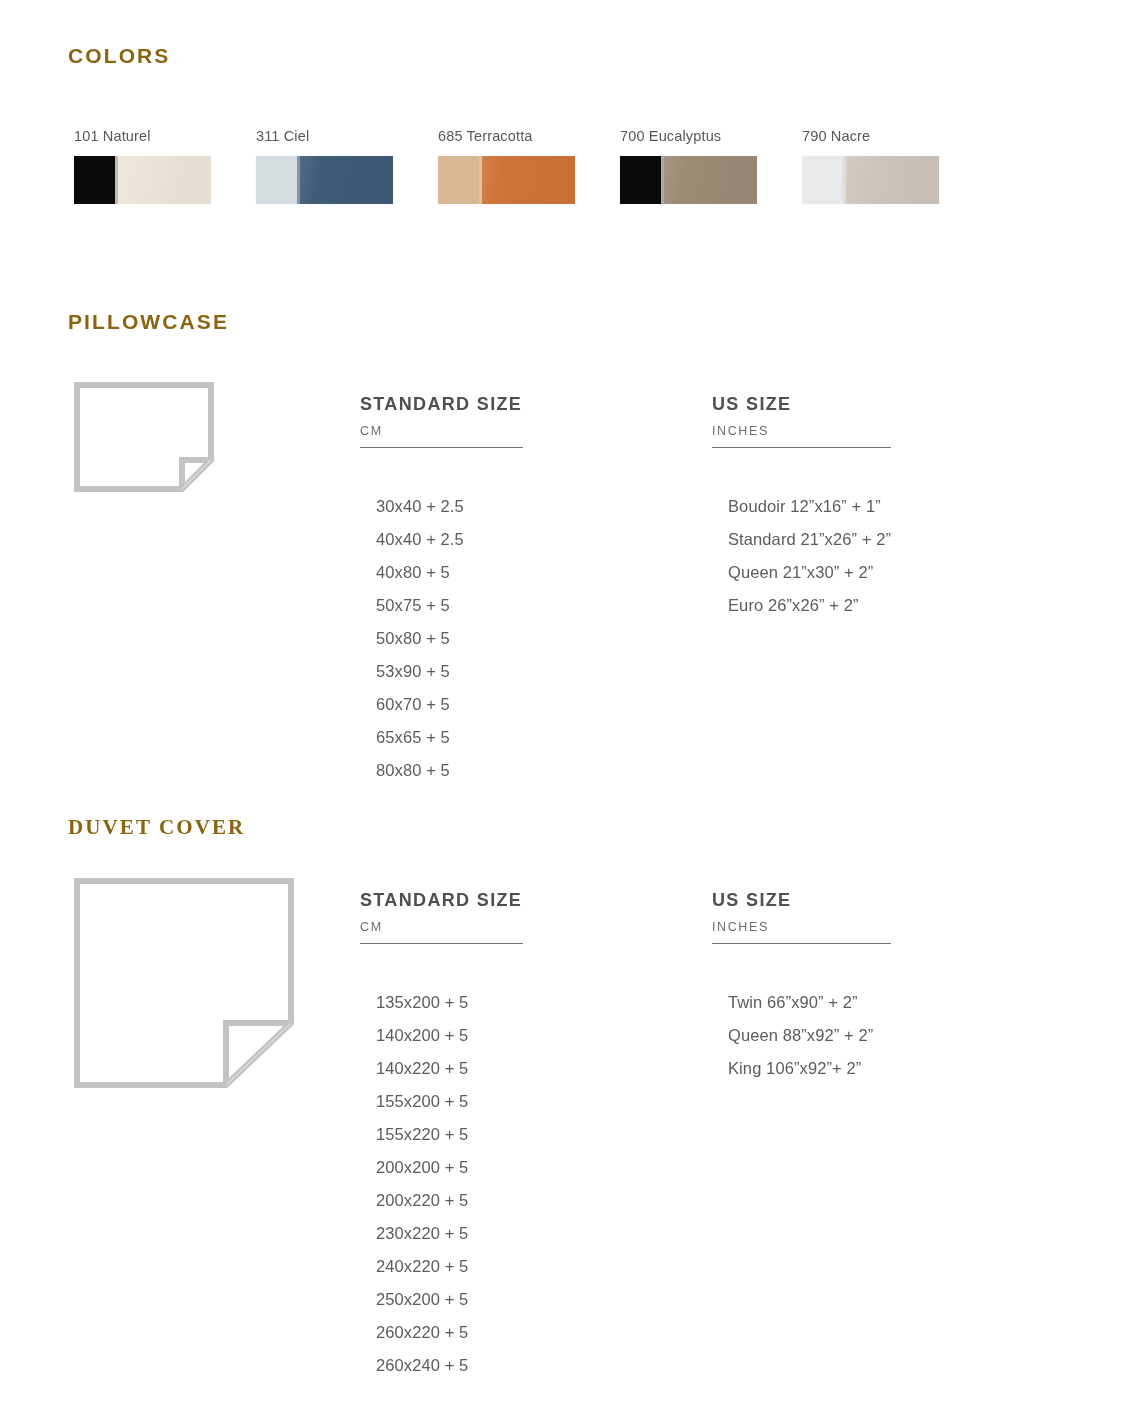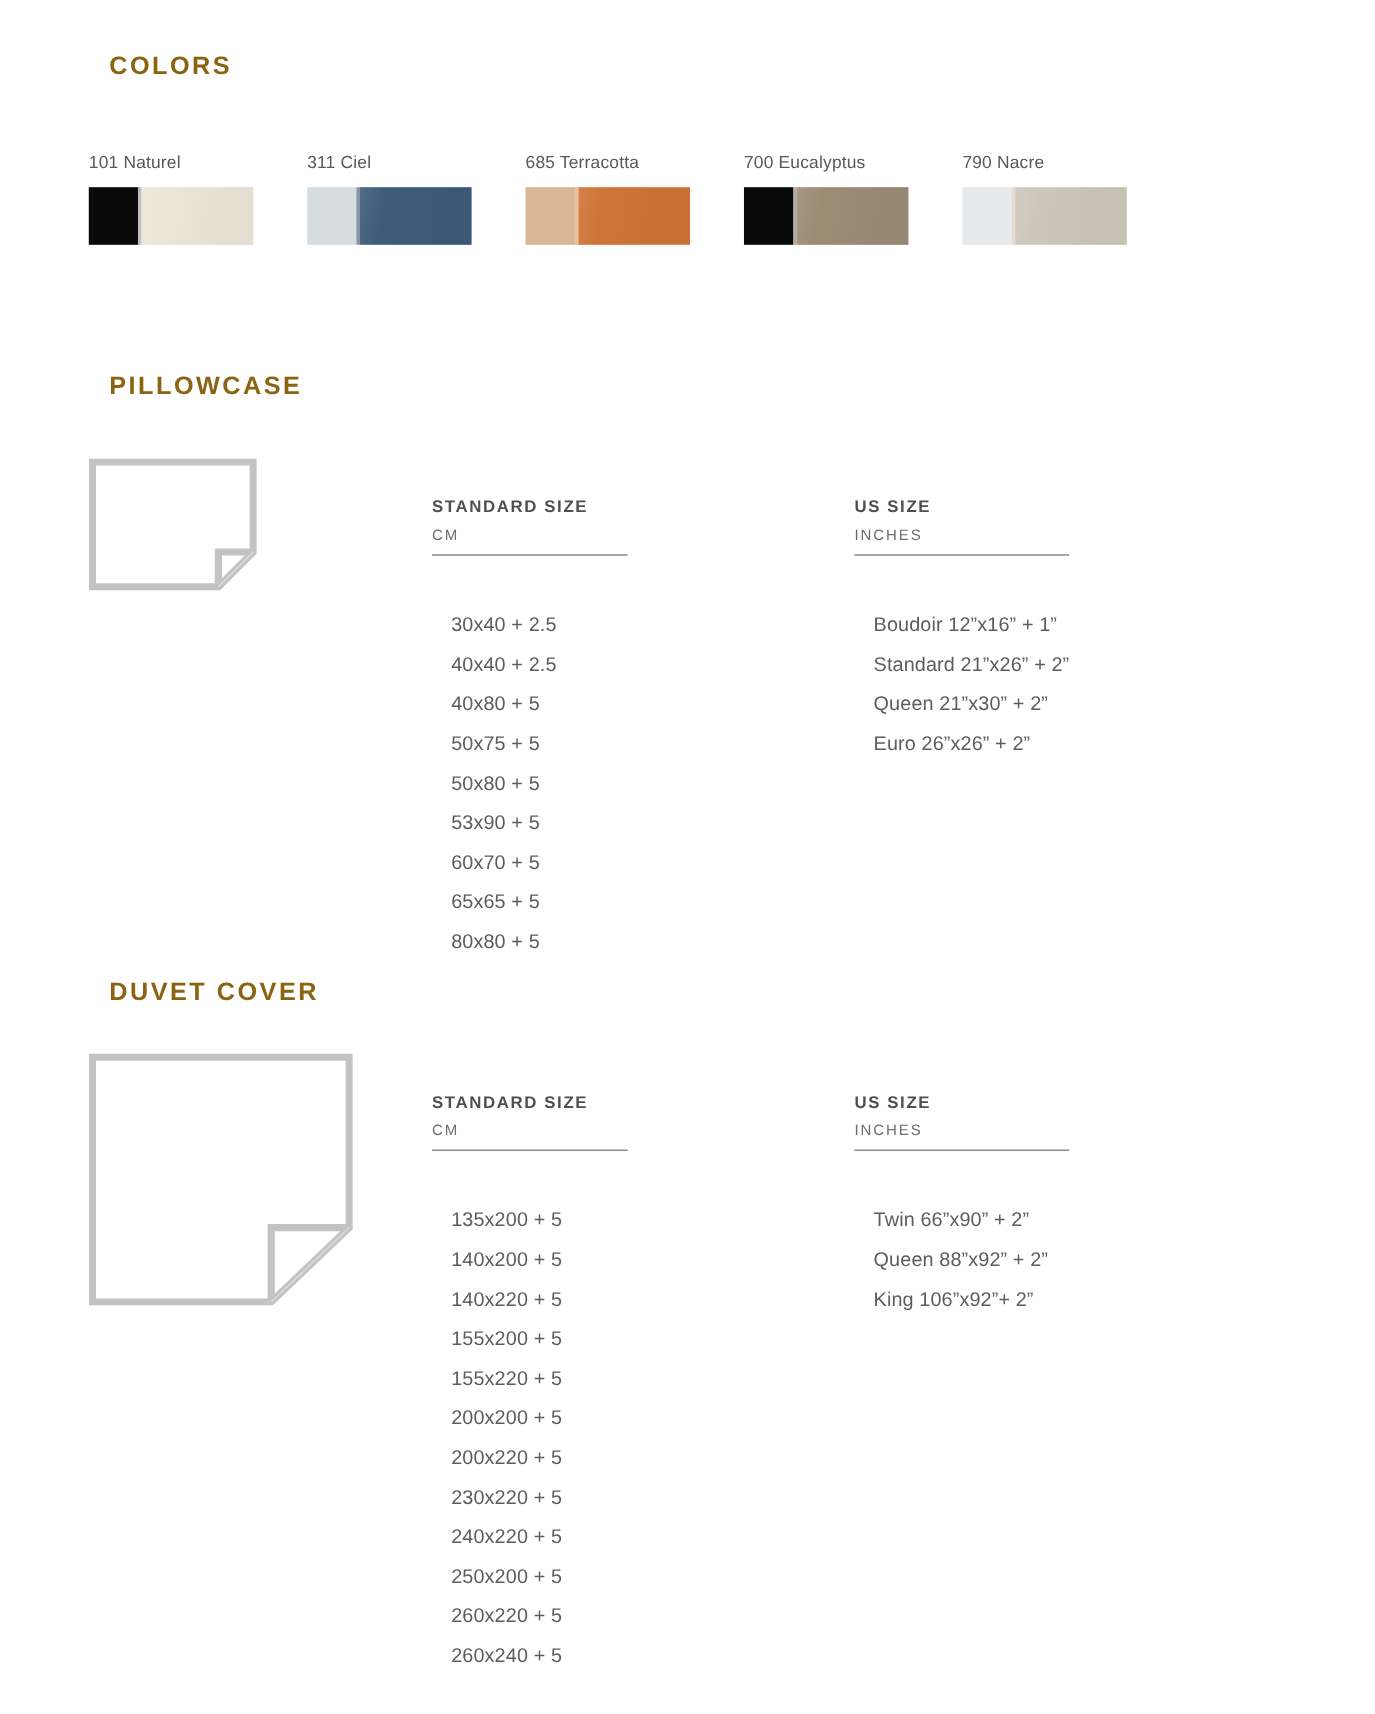--- a/index.html
+++ b/index.html
@@ -17,30 +17,30 @@
   }
 
   .page {
     position: absolute;
     inset: 0;
   }
 
   
   .section-heading {
     position: absolute;
-    left: 91px;
+    left: 68px;
     font-size: 21px;
     font-weight: bold;
     letter-spacing: 2.1px;
     color: #8a6410;
     white-space: nowrap;
   }
   #heading-colors     { top: 44px; }
   #heading-pillowcase { top: 310px; }
-  #heading-duvet      { top: 815px; }
+  #heading-duvet      { top: 815px; font-family: Liberation Serif, serif; }
 
   
   .swatch-row {
     position: absolute;
     left: 74px;
     top: 128px;
     width: 1072px;
     display: flex;
     gap: 0px;
     align-items: center;
@@ -92,26 +92,25 @@
   .icon-wrap { position: absolute; left: 74px; top: 0; }
 
   .col {
     position: absolute;
     top: 12px;
   }
   .col-cm { left: 360px; width: 300px; }
   .col-in { left: 712px; width: 330px; }
 
   .col-title {
-    font-size: 14px;
+    font-size: 18px;
     font-weight: bold;
     letter-spacing: 1.35px;
     color: #4f4f51;
     white-space: nowrap;
-    margin-top: 20px;
   }
   .col-sub {
     font-size: 12.5px;
     letter-spacing: 1.6px;
     color: #6d6d70;
     margin-top: 9px;
     white-space: nowrap;
   }
   .col-rule {
     margin-top: 9px;

